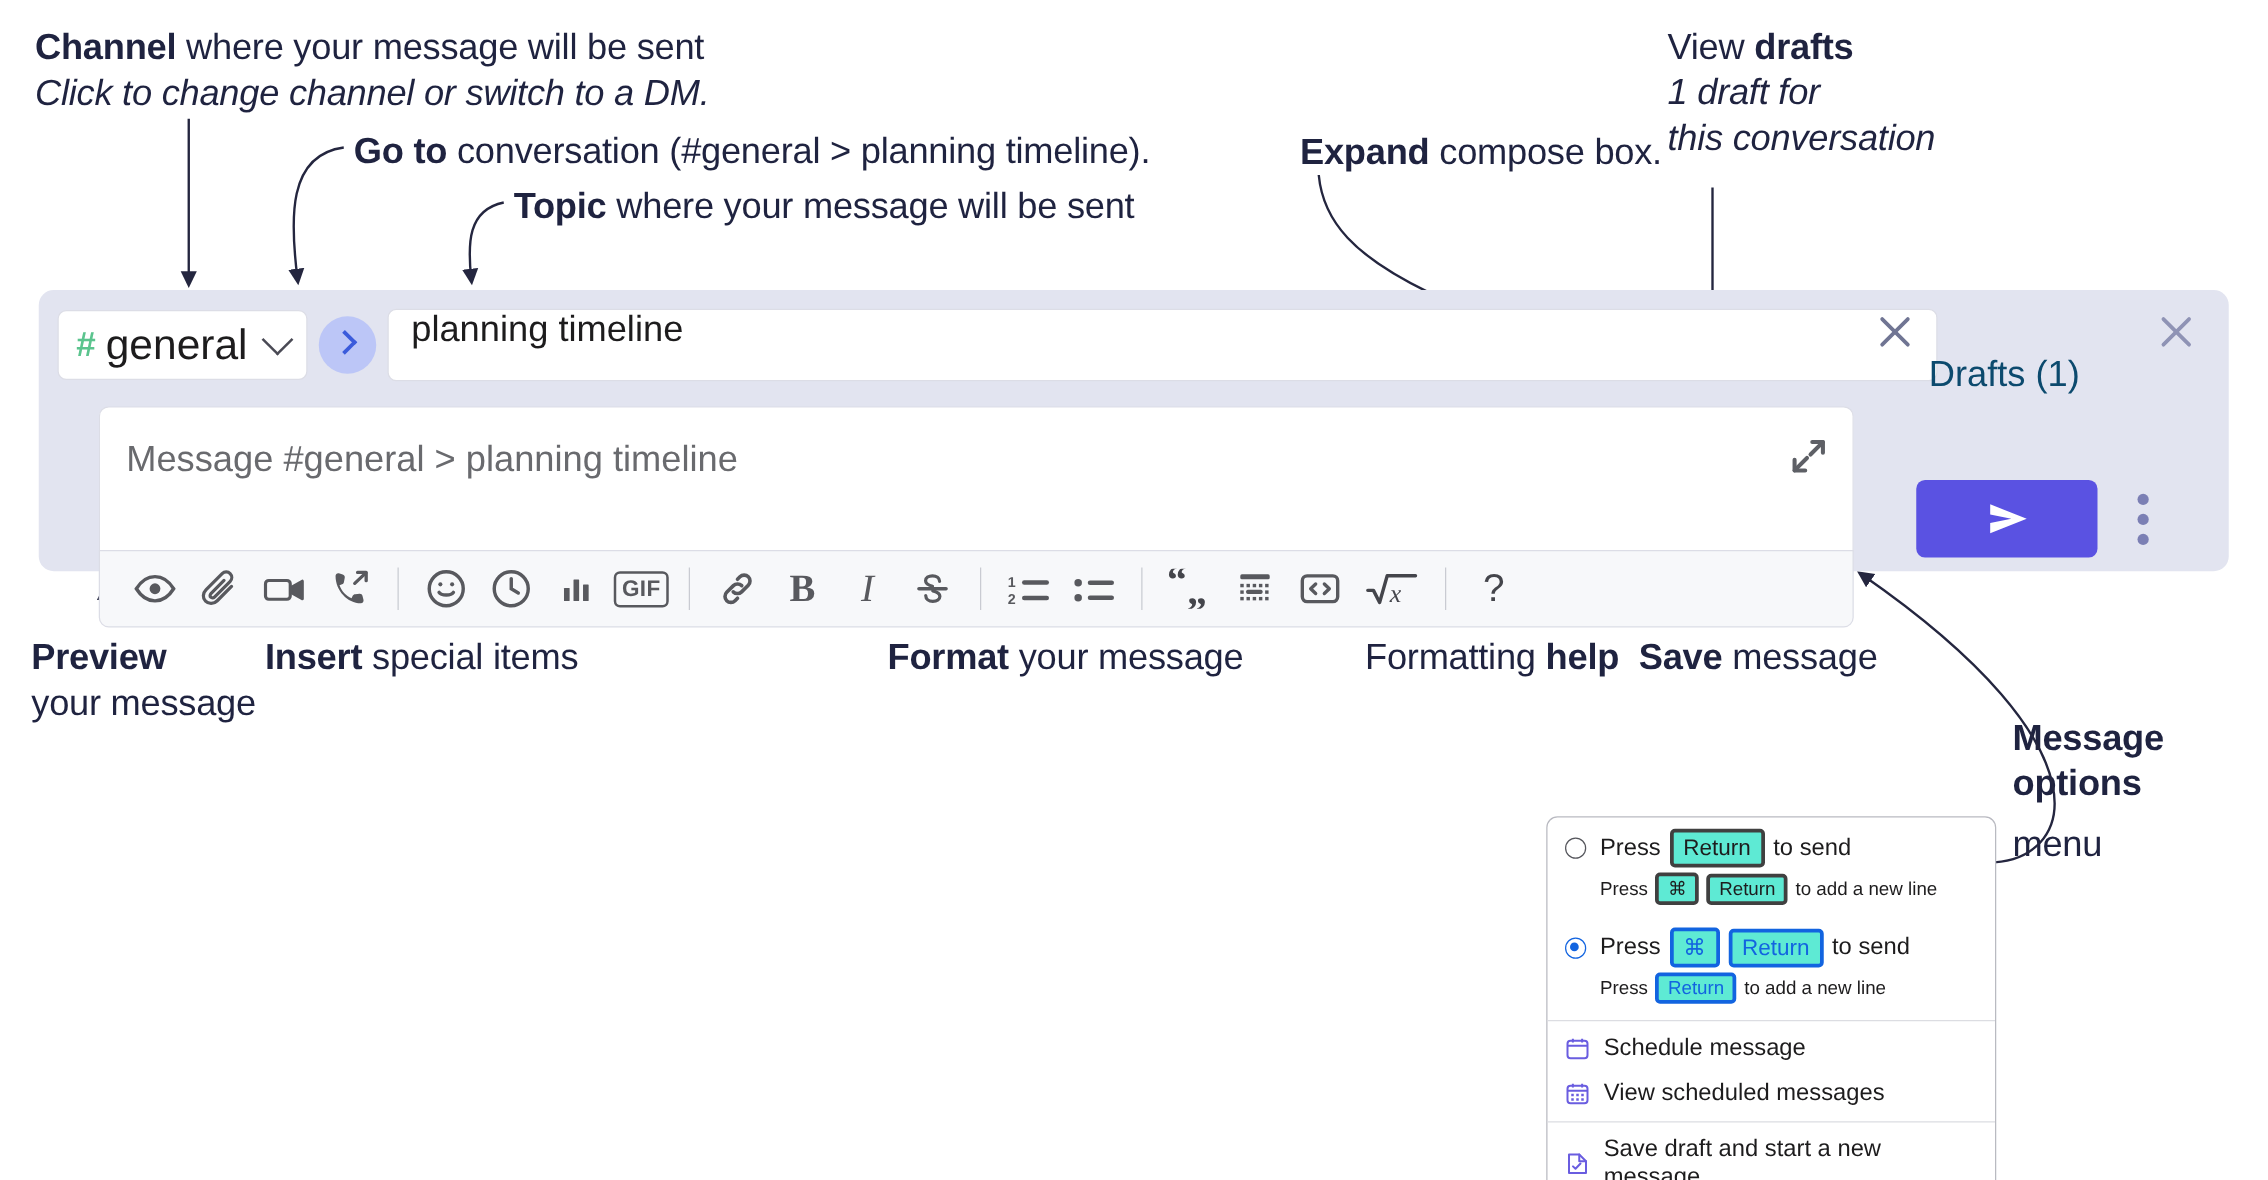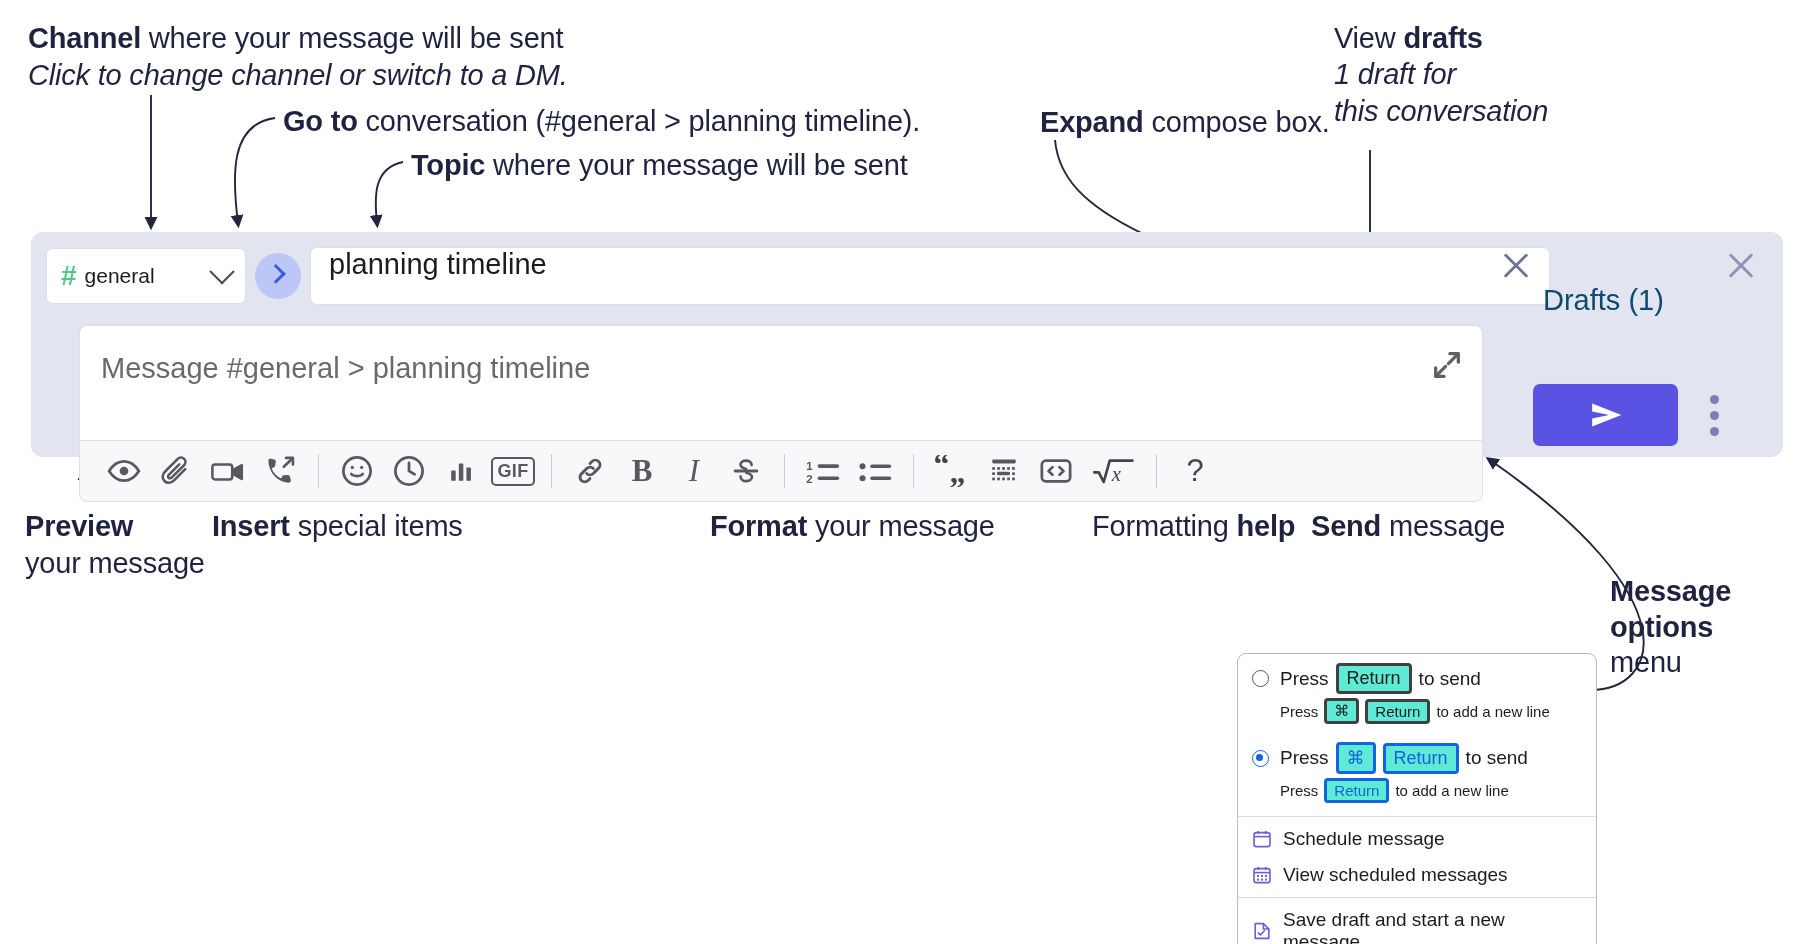--- a/index.html
+++ b/index.html
@@ -48,21 +48,21 @@
     border-radius: 7px;
     display: flex; align-items: center;
     padding: 0 14px;
     gap: 8px;
     cursor: pointer;
   }
   .hash {
     color: #5bc48e; font-weight: 700; font-size: 28px; line-height: 1;
   }
   .channel-name {
-    font-size: 21px; color: #1d1c1d; flex: 1;
+    font-size: 34px; color: #1d1c1d; flex: 1;
   }
   .chev {
     width: 18px; height: 18px;
     border-right: 2.6px solid #4a4a55;
     border-bottom: 2.6px solid #4a4a55;
     transform: rotate(45deg) translate(-3px,-3px);
   }
   .goto-btn {
     width: 46px; height: 46px; margin: 0 9px;
     border-radius: 50%;
@@ -262,27 +262,27 @@
 
   <div class="anno" style="left:710px; top:510px;">
     <b>Format</b><span> your message</span>
   </div>
 
   <div class="anno" style="left:1092px; top:510px;">
     <span>Formatting </span><b>help</b>
   </div>
 
   <div class="anno" style="left:1311px; top:510px;">
-    <b>Send</b><span> message</span>
+    <b>Save</b><span> message</span>
   </div>
 
   <div class="anno" style="left:1610px; top:575px;">
     <div><b>Message</b></div>
     <div style="margin-top:4px;"><b>options</b></div>
-    <div style="margin-top:2px;"><span>menu</span></div>
+    <div style="margin-top:16px;"><span>menu</span></div>
   </div>
 
   <svg class="svg-layer" viewBox="0 0 1814 944">
     <defs>
       <marker id="ah" markerWidth="9" markerHeight="9" refX="4.2" refY="4" orient="auto">
         <path d="M0,0.6 L7,4 L0,7.4 z" fill="#24263f"></path>
       </marker>
     </defs>
     <g fill="none" stroke="#24263f" stroke-width="1.9">
 

